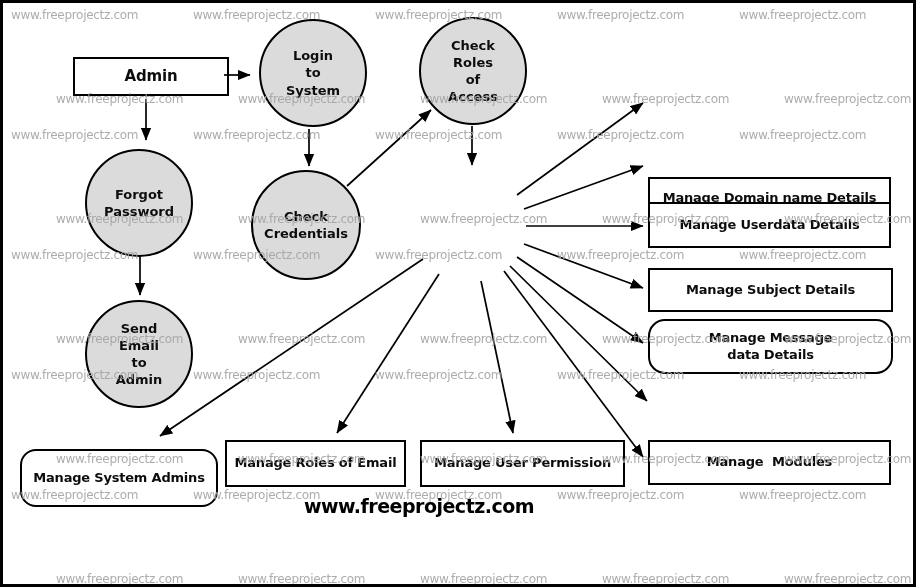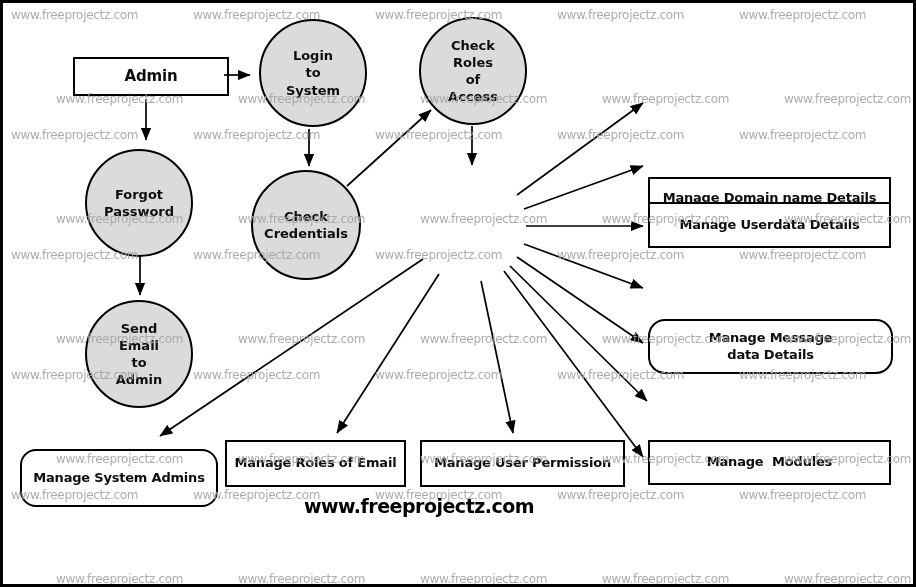--- a/index.html
+++ b/index.html
@@ -116,20 +116,21 @@
 Password</div>
   <div class="node process" id="check-cred">Check
 Credentials</div>
   <div class="node process" id="send-email">Send
 Email
 to
 Admin</div>
 
   <div class="node rect" id="b2">Manage Domain name Details</div>
   <div class="node rect" id="b3">Manage Userdata Details</div>
+  <div class="node rect" id="b4">Manage Subject Details</div>
   <div class="node rect" id="b5">Manage Message
 data Details</div>
   <div class="node rect" id="b7">Manage  Modules</div>
 
   <div class="node rect" id="bt1">Manage System Admins</div>
   <div class="node rect" id="bt2">Manage Roles of Email</div>
   <div class="node rect" id="bt3">Manage User Permission</div>
 
   <div id="logo">www.freeprojectz.com</div>
 

